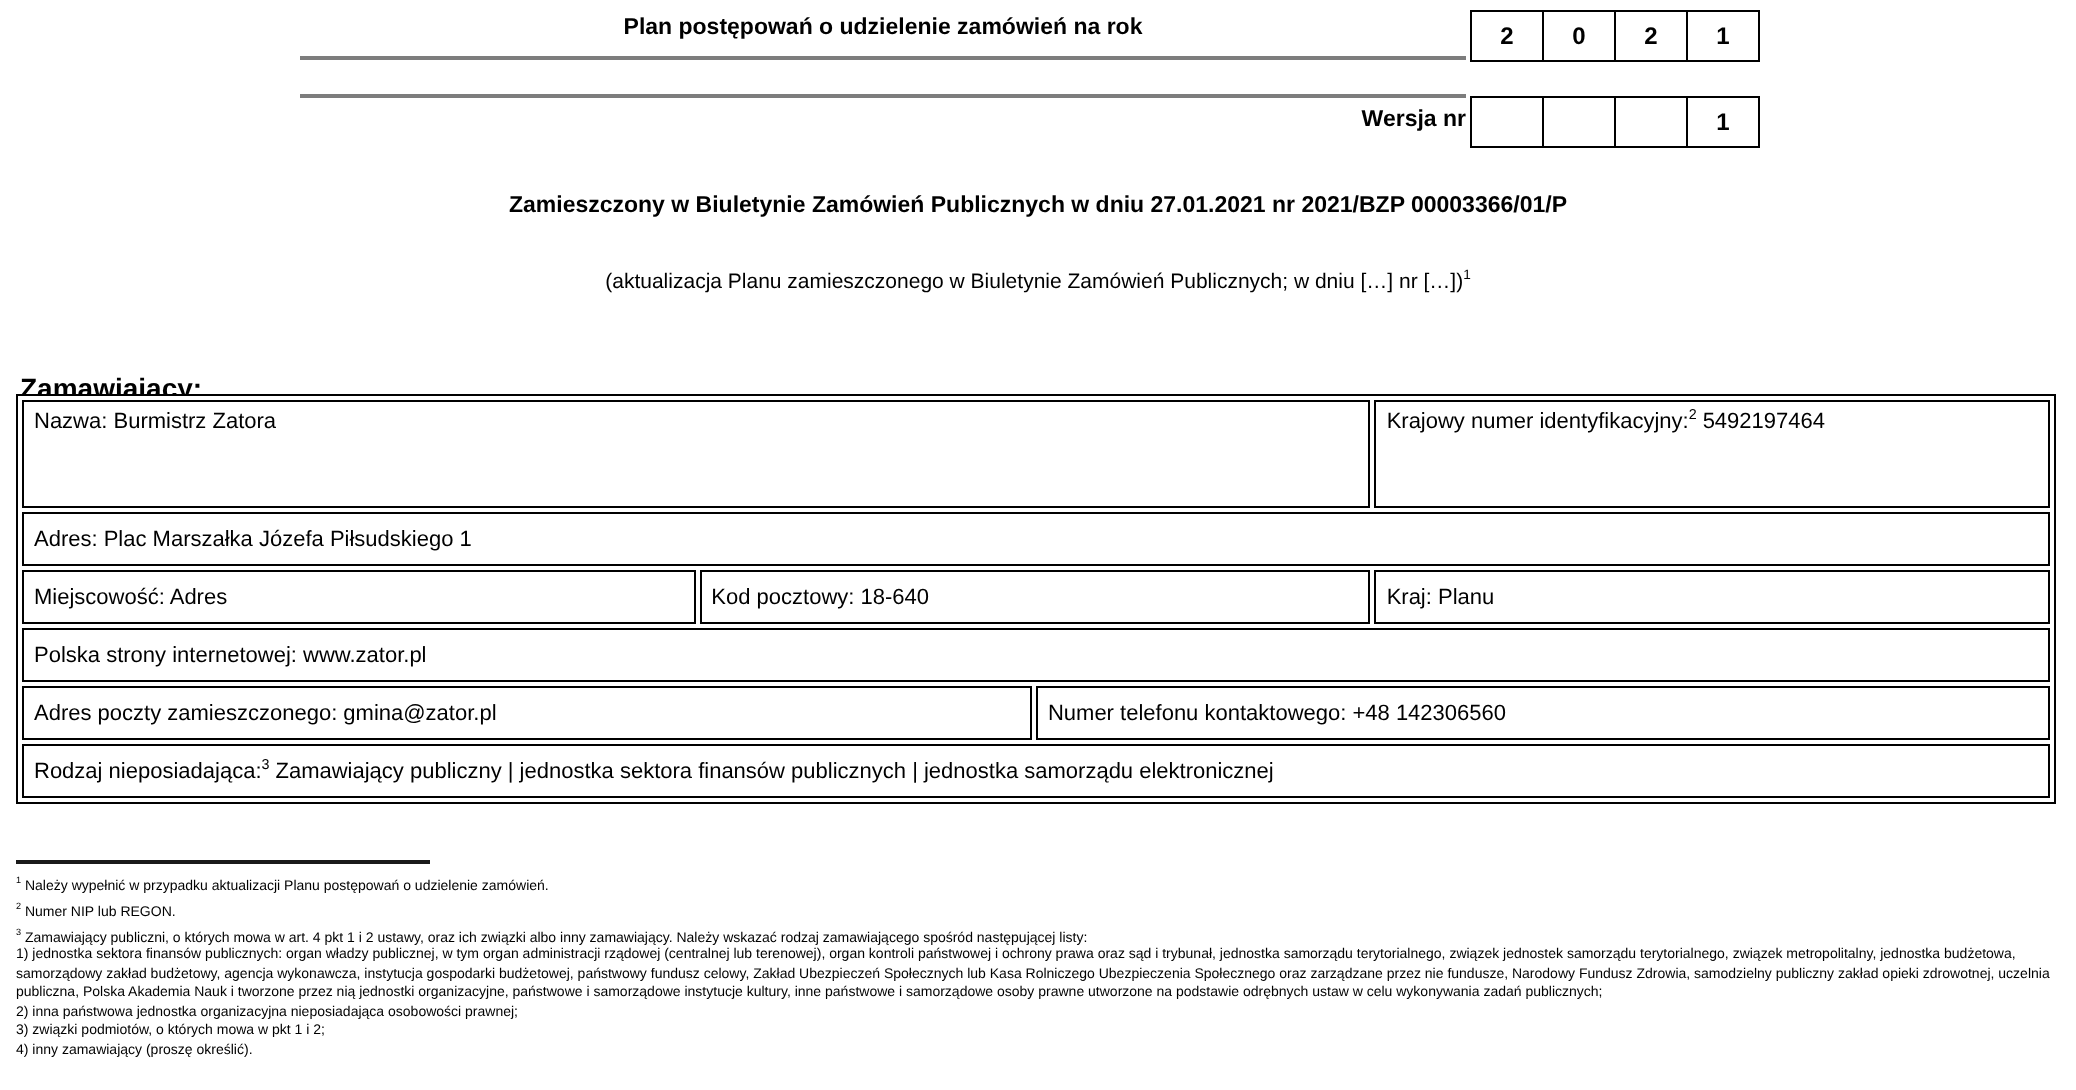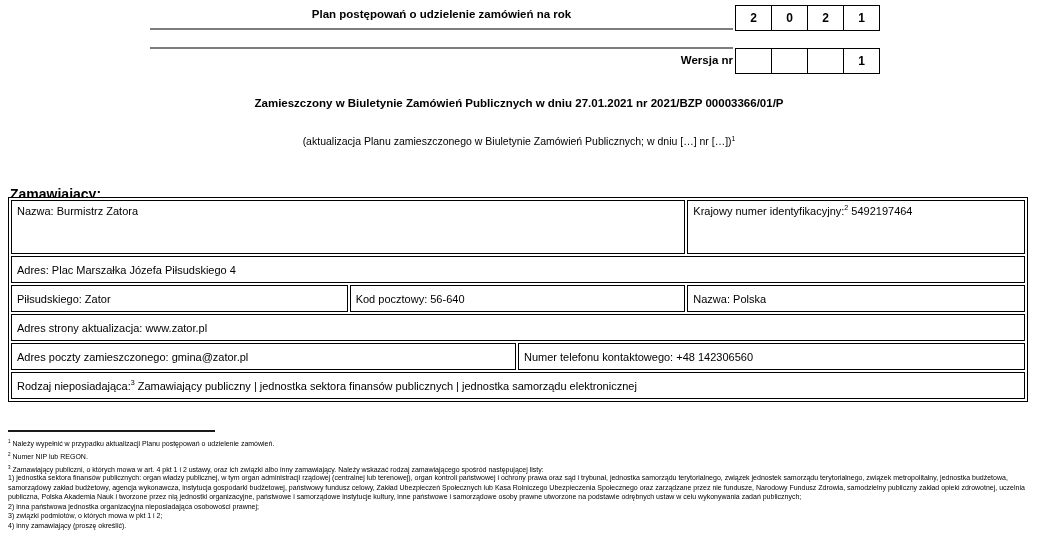--- a/index.html
+++ b/index.html
@@ -79,29 +79,29 @@
         <col style="width:166px">
         <col style="width:167px">
         <col style="width:337px">
     </colgroup>
     <tbody>
         <tr class="tall">
       <td colspan="3">Nazwa: Burmistrz Zatora</td>
       <td><span>Krajowy numer identyfikacyjny:</span><sup>2</sup><span class="val-after-sup">5492197464</span></td>
     </tr>
     <tr>
-      <td colspan="4">Adres: Plac Marszałka Józefa Piłsudskiego 4</td>
+      <td colspan="4">Adres: Plac Marszałka Józefa Piłsudskiego 1</td>
     </tr>
     <tr>
-      <td>Piłsudskiego: Zator</td>
-      <td colspan="2">Kod pocztowy: 56-640</td>
-      <td>Nazwa: Polska</td>
+      <td>Miejscowość: Adres</td>
+      <td colspan="2">Kod pocztowy: 18-640</td>
+      <td>Kraj: Planu</td>
     </tr>
     <tr>
-      <td colspan="4">Adres strony aktualizacja: www.zator.pl</td>
+      <td colspan="4">Polska strony internetowej: www.zator.pl</td>
     </tr>
     <tr>
       <td colspan="2">Adres poczty zamieszczonego: gmina@zator.pl</td>
       <td colspan="2">Numer telefonu kontaktowego: +48 142306560</td>
     </tr>
     <tr>
       <td colspan="4"><span>Rodzaj nieposiadająca:</span><sup>3</sup><span class="val-after-sup">Zamawiający publiczny | jednostka sektora finansów publicznych | jednostka samorządu elektronicznej</span></td>
     </tr>
   </tbody>
     </table>

